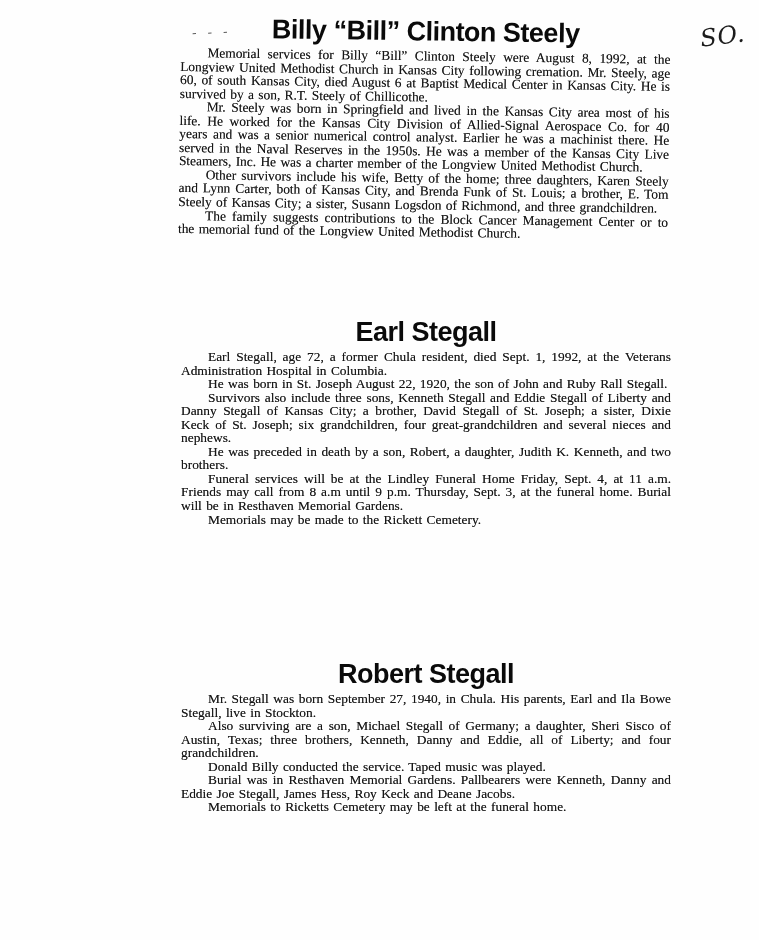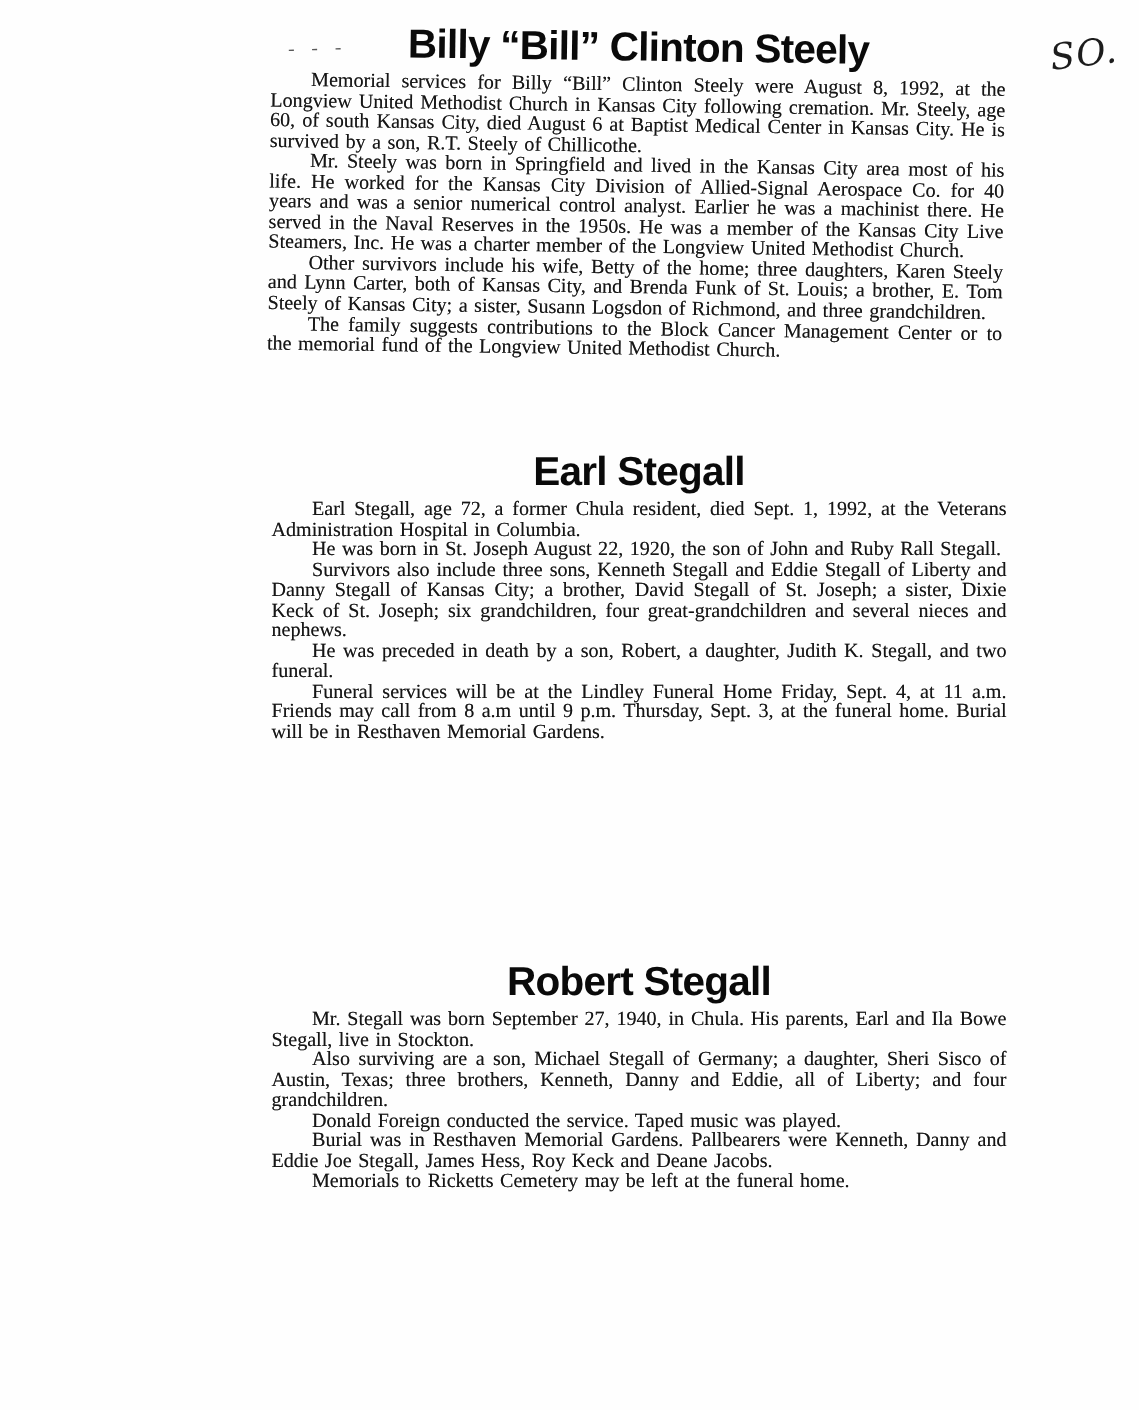--- a/index.html
+++ b/index.html
@@ -44,24 +44,24 @@
     color: #161616;
     text-shadow: 0 0 0.4px rgba(0,0,0,0.55);
     word-spacing: 1px;
   }
   #obit-1 {
     top: 13px;
     transform: rotate(0.8deg);
     transform-origin: left top;
   }
   #obit-2 {
-    top: 299px;
+    top: 317px;
   }
   #obit-3 {
-    top: 639px;
+    top: 659px;
   }
   .handwritten-annotation {
     position: absolute;
     left: 700px;
     top: 22px;
     font-family: "DejaVu Serif", serif;
     font-style: italic;
     font-size: 24px;
     color: #1c1c1c;
     transform: rotate(-7deg);
@@ -97,29 +97,30 @@
       <p>The family suggests contributions to the Block Cancer Management Center or to the memorial fund of the Longview United Methodist Church.</p>
     </div>
   </section>
 
   <section class="obituary" id="obit-2">
     <h1 class="obituary-title">Earl Stegall</h1>
     <div class="obituary-body">
       <p>Earl Stegall, age 72, a former Chula resident, died Sept. 1, 1992, at the Veterans Administration Hospital in Columbia.</p>
       <p>He was born in St. Joseph August 22, 1920, the son of John and Ruby Rall Stegall.</p>
       <p>Survivors also include three sons, Kenneth Stegall and Eddie Stegall of Liberty and Danny Stegall of Kansas City; a brother, David Stegall of St. Joseph; a sister, Dixie Keck of St. Joseph; six grandchildren, four great-grandchildren and several nieces and nephews.</p>
-      <p>He was preceded in death by a son, Robert, a daughter, Judith K. Stegall, and two funeral.</p>
+      <p>He was preceded in death by a son, Robert, a daughter, Judith K. Kenneth, and two brothers.</p>
       <p>Funeral services will be at the Lindley Funeral Home Friday, Sept. 4, at 11 a.m. Friends may call from 8 a.m until 9 p.m. Thursday, Sept. 3, at the funeral home. Burial will be in Resthaven Memorial Gardens.</p>
+      <p>Memorials may be made to the Rickett Cemetery.</p>
     </div>
   </section>
 
   <section class="obituary" id="obit-3">
     <h1 class="obituary-title">Robert Stegall</h1>
     <div class="obituary-body">
       <p>Mr. Stegall was born September 27, 1940, in Chula. His parents, Earl and Ila Bowe Stegall, live in Stockton.</p>
       <p>Also surviving are a son, Michael Stegall of Germany; a daughter, Sheri Sisco of Austin, Texas; three brothers, Kenneth, Danny and Eddie, all of Liberty; and four grandchildren.</p>
-      <p>Donald Foreign conducted the service. Taped music was played.</p>
+      <p>Donald Billy conducted the service. Taped music was played.</p>
       <p>Burial was in Resthaven Memorial Gardens. Pallbearers were Kenneth, Danny and Eddie Joe Stegall, James Hess, Roy Keck and Deane Jacobs.</p>
       <p>Memorials to Ricketts Cemetery may be left at the funeral home.</p>
     </div>
   </section>
 
 </div>
 
 </body></html>

